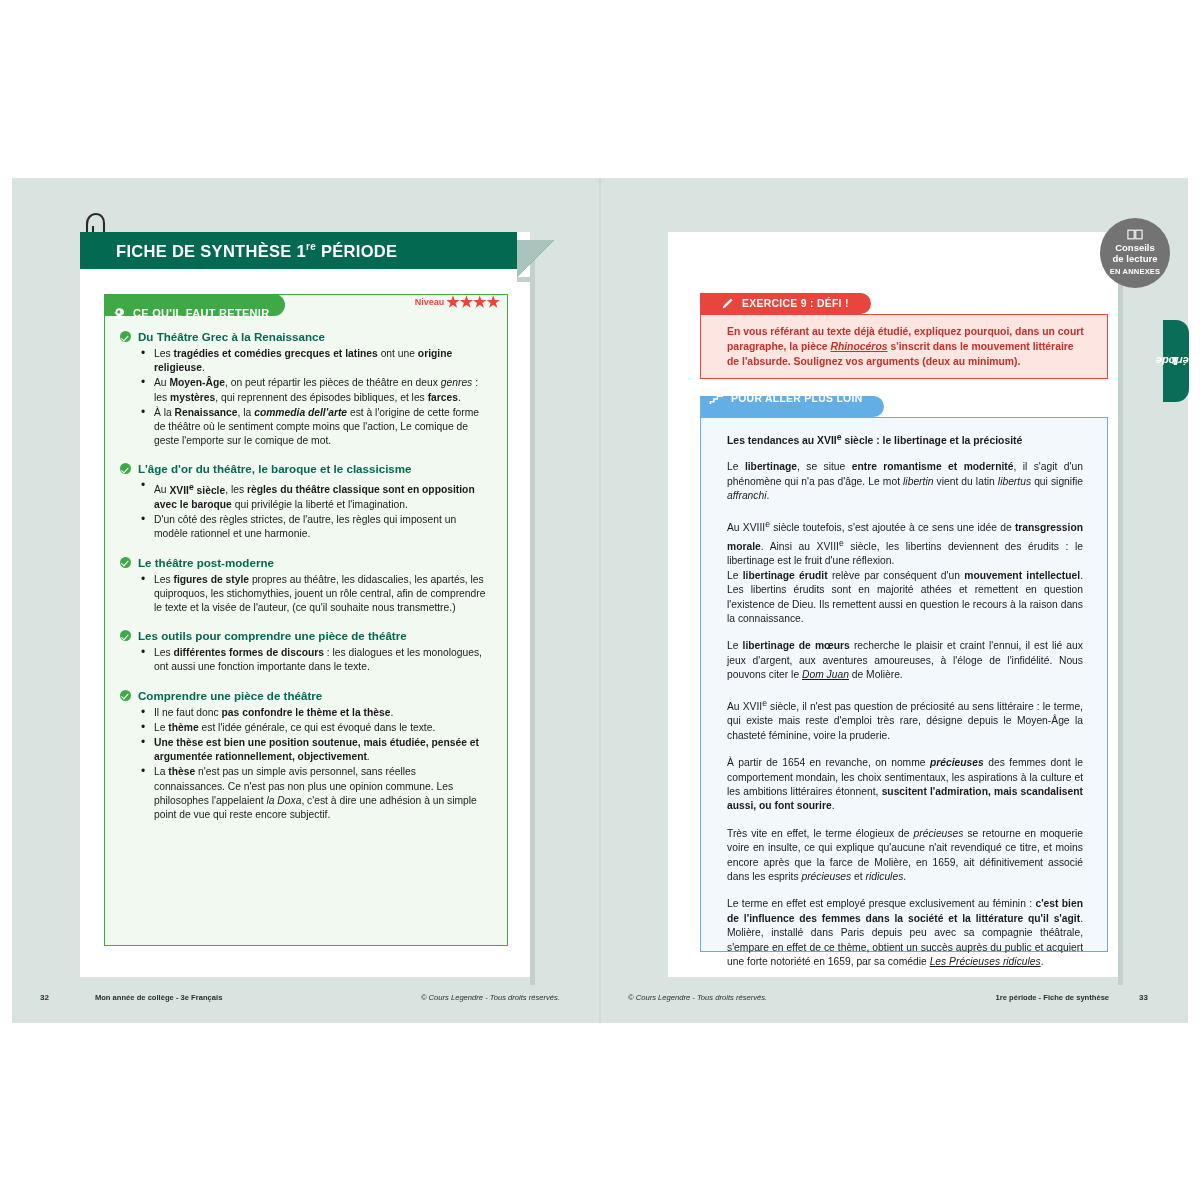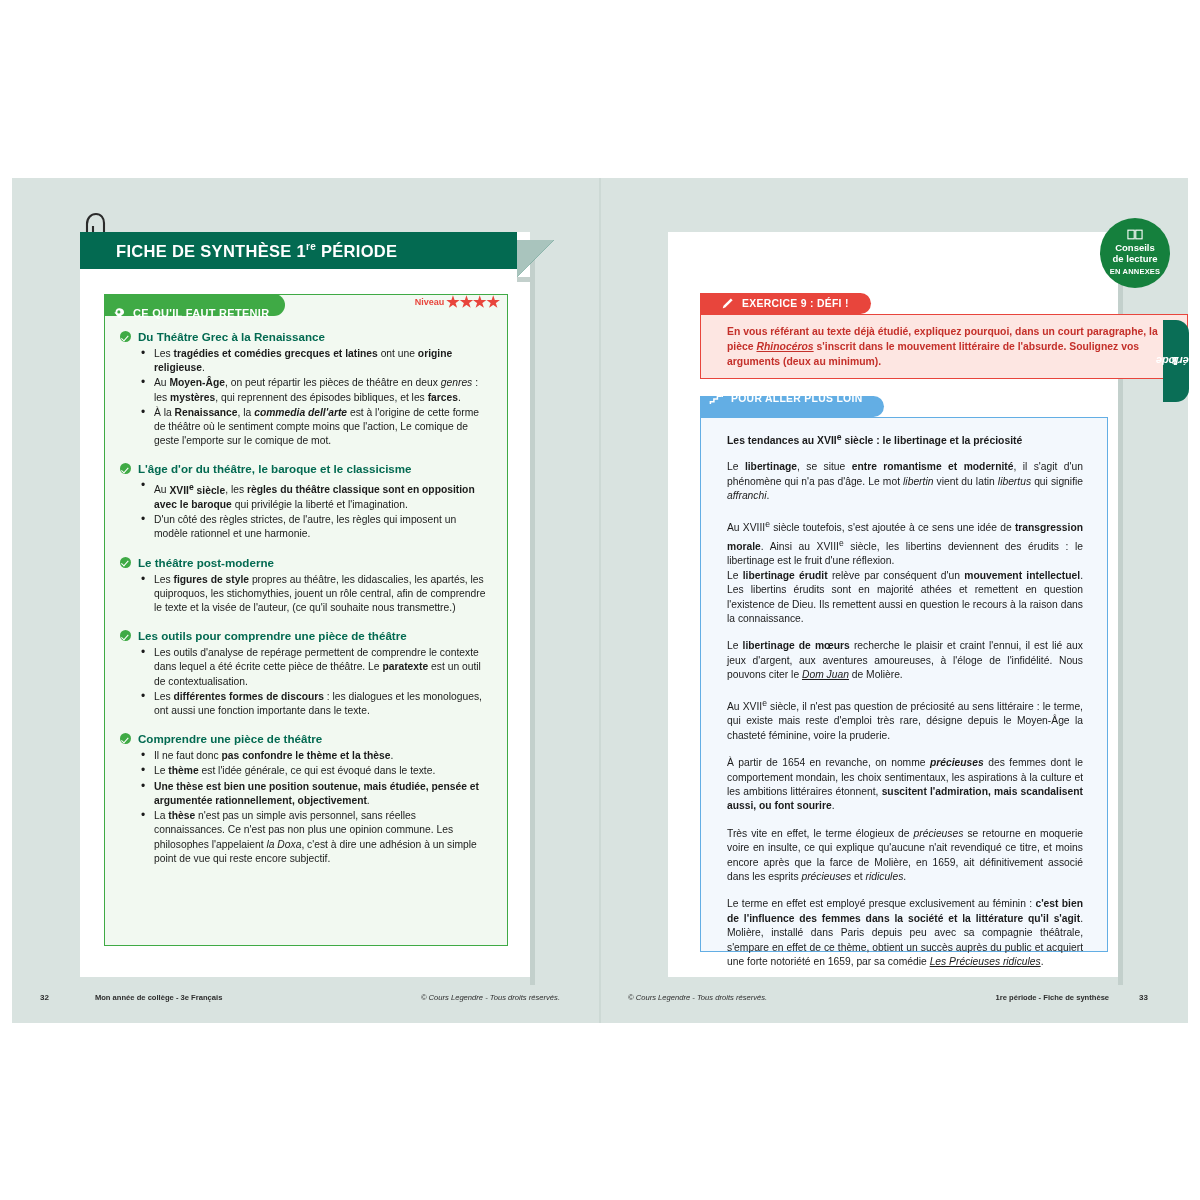--- a/index.html
+++ b/index.html
@@ -178,21 +178,21 @@
   }
   b { font-weight: bold; }
   i { font-style: italic; }
 
   
   .conseils {
     position: absolute;
     left: 1100px; top: 218px;
     width: 70px; height: 70px;
     border-radius: 50%;
-    background: #15803d;
+    background: #737373;
     color: #fff;
     display: flex;
     flex-direction: column;
     align-items: center;
     justify-content: center;
     text-align: center;
     line-height: 11.5px;
     z-index: 8;
   }
   .conseils .l1 { font-size: 9.5px; font-weight: bold; }
@@ -244,21 +244,21 @@
     align-items: center;
     gap: 2px;
     color: #e8453c;
     font-size: 9px;
     font-weight: bold;
   }
   .stars { font-size: 15px; letter-spacing: 0px; line-height: 1; }
   .ex-body {
     position: absolute;
     left: 700px; top: 314px;
-    width: 488px;
+    width: 408px;
     background: #fde6e2;
     border: 1.3px solid #e8453c;
     box-sizing: border-box;
     padding: 9px 22px 9px 26px;
     color: #c4302a;
     font-size: 10.4px;
     line-height: 15px;
     font-weight: bold;
     z-index: 2;
   }
@@ -380,21 +380,20 @@
         <span>Le théâtre post-moderne</span>
       </div>
       <ul class="bul">
         <li>Les <b>figures de style</b> propres au théâtre, les didascalies, les apartés, les quiproquos, les stichomythies, jouent un rôle central, afin de comprendre le texte et la visée de l'auteur, (ce qu'il souhaite nous transmettre.)</li>
       </ul>
       <div class="sec-head sp">
         <span class="check"></span>
         <span>Les outils pour comprendre une pièce de théâtre</span>
       </div>
       <ul class="bul">
-        <li>Les outils d'analyse de repérage permettent de comprendre le contexte dans lequel a été écrite cette pièce de théâtre. Le <b>paratexte</b> est un outil de contextualisation.</li>
         <li>Les <b>différentes formes de discours</b> : les dialogues et les monologues, ont aussi une fonction importante dans le texte.</li>
       </ul>
       <div class="sec-head sp">
         <span class="check"></span>
         <span>Comprendre une pièce de théâtre</span>
       </div>
       <ul class="bul">
         <li>Il ne faut donc <b>pas confondre le thème et la thèse</b>.</li>
         <li>Le <b>thème</b> est l'idée générale, ce qui est évoqué dans le texte.</li>
         <li><b>Une thèse est bien une position soutenue, mais étudiée, pensée et argumentée rationnellement, objectivement</b>.</li>

